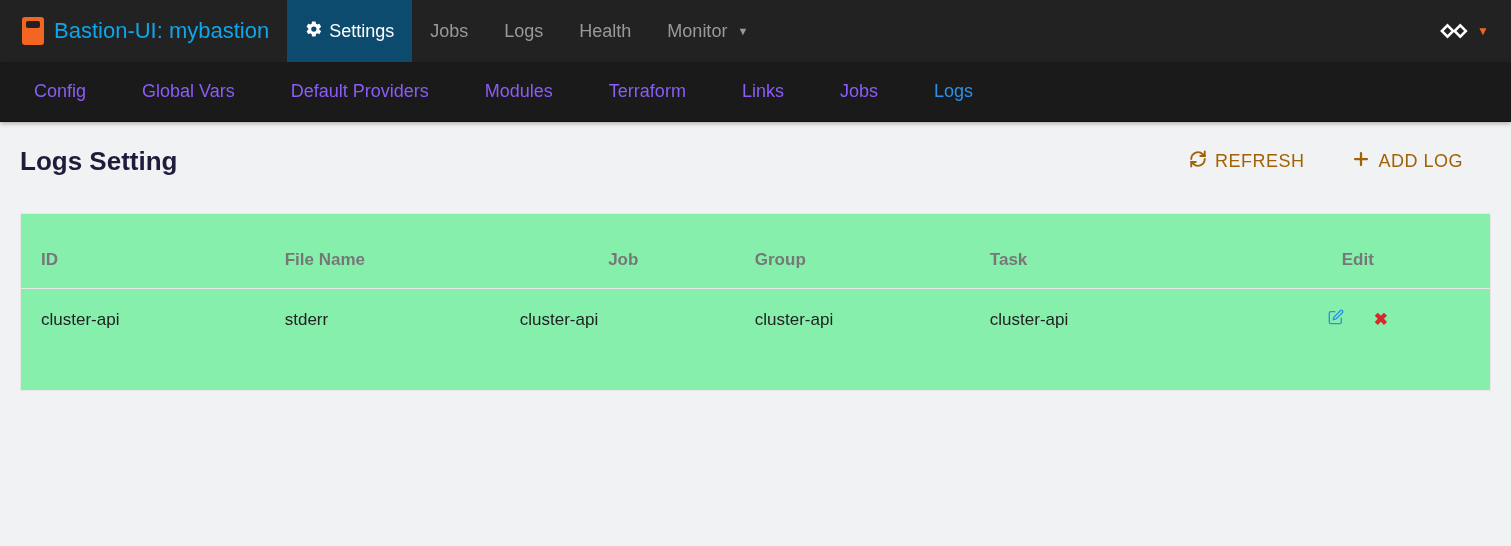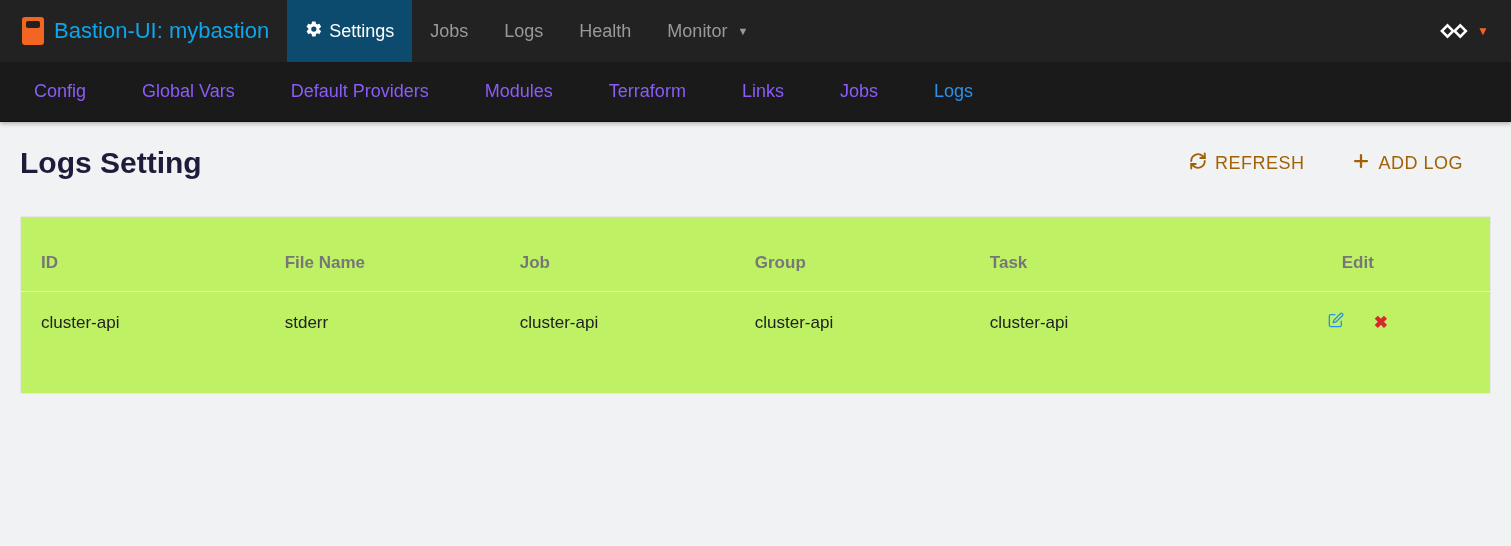--- a/index.html
+++ b/index.html
@@ -17,32 +17,32 @@
   .caret { font-size: 11px; margin-left: 4px; }
   .gear { display: inline-block; }
 
   .subnav { background: #1a1a1a; display: flex; align-items: stretch; height: 60px; border-bottom: 1px solid #111; box-shadow: 0 2px 4px rgba(0,0,0,0.25); }
   .subnav-item { display: flex; align-items: center; padding: 0 28px; color: #8b5cf6; font-size: 18px; text-decoration: none; cursor: pointer; }
   .subnav-item:first-child { padding-left: 34px; }
   .subnav-item.active { color: #2b90e9; }
 
   .page { padding: 24px 20px 40px; }
   .page-head { display: flex; align-items: center; }
-  .page-title { font-size: 30px; font-weight: 700; color: #1d1d3b; }
+  .page-title { font-size: 26px; font-weight: 700; color: #1d1d3b; }
   .page-actions { margin-left: auto; display: flex; gap: 48px; padding-right: 28px; }
   .action-btn { background: none; border: none; color: #a16207; font-size: 18px; font-weight: 500; display: flex; align-items: center; gap: 8px; cursor: pointer; letter-spacing: 0.5px; }
 
-  .card { background: #bef264; margin-top: 36px; border: 1px solid #e6e6e6; border-radius: 2px; padding: 20px 0 40px; }
+  .card { background: #86efac; margin-top: 36px; border: 1px solid #e6e6e6; border-radius: 2px; padding: 20px 0 40px; }
   table { width: 100%; border-collapse: collapse; }
   th { text-align: left; font-size: 17px; font-weight: 700; color: #777; padding: 16px 14px 18px; border-bottom: 1px solid #e8e8e8; }
   td { font-size: 17px; color: #222; padding: 20px 14px; border-bottom: 1px solid #f0f0f0; }
   th:first-child, td:first-child { padding-left: 20px; }
   .col-id { width: 17%; }
   .col-file { width: 16%; }
-  .col-job { width: 16%; }
+  .col-job { width: 16%; text-align: center; }
   .col-group { width: 16%; }
   .col-task { width: 17%; }
   .col-edit { width: 18%; }
   .edit-col { text-align: center; }
   .edit-cell { text-align: center; color: #2b90e9; }
   .icon-btn { background: none; border: none; cursor: pointer; font-size: 17px; padding: 0 6px; }
   .icon-edit { color: #2b90e9; }
   .icon-delete { color: #d9272e; font-weight: 700; margin-left: 18px; }
   tbody tr:last-child td { border-bottom: none; }
 </style>

